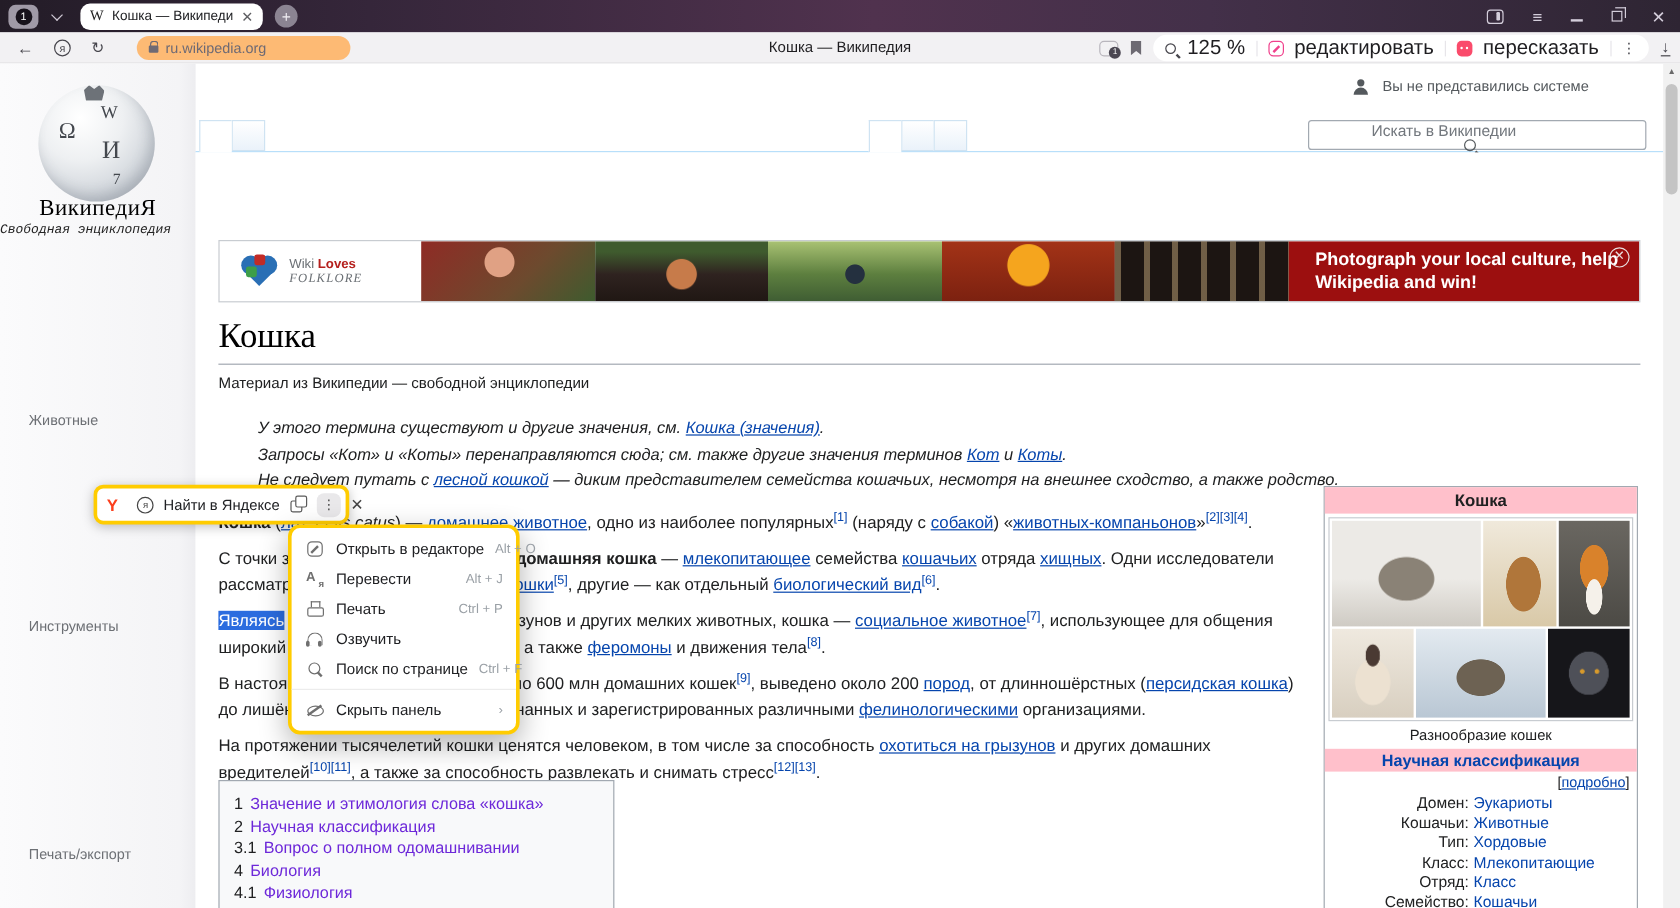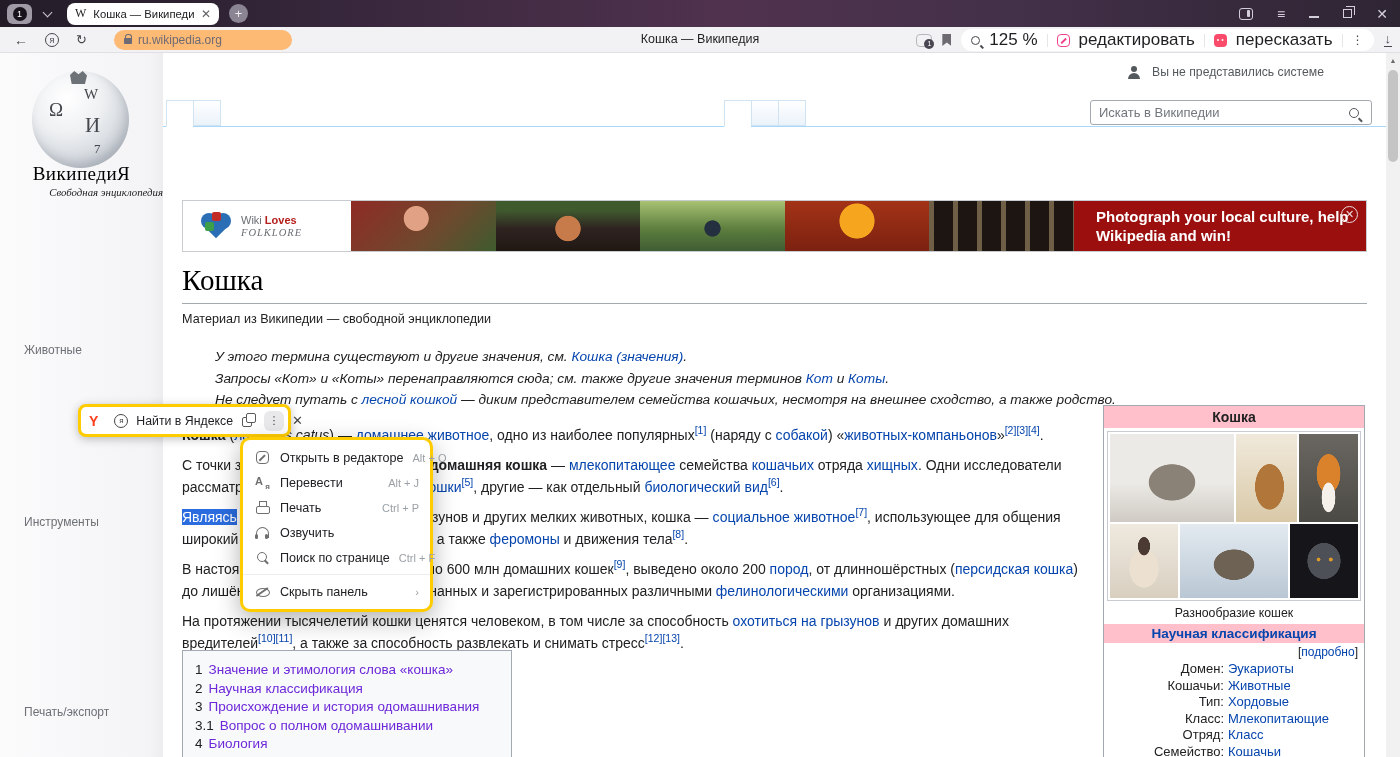--- a/index.html
+++ b/index.html
@@ -79,22 +79,22 @@
     box-shadow:inset -4px -6px 10px rgba(90,100,110,.25);}
   .globe::after{content:"";position:absolute;left:38px;top:0px;width:17px;height:13px;background:#6d7278;
     clip-path:polygon(10% 100%,0 30%,25% 0,50% 25%,75% 0,100% 35%,88% 100%);}
   .globe span{position:absolute;font-family:"Liberation Serif",serif;color:#44484e;}
   .globe span:nth-child(1){left:17px;top:28px;font-size:19px;}
   .globe span:nth-child(2){left:52px;top:15px;font-size:15px;}
   .globe span:nth-child(3){left:53px;top:42px;font-size:21px;}
   .globe span:nth-child(4){left:62px;top:70px;font-size:13px;}
   .wordmark{position:absolute;left:0;top:110px;width:163px;text-align:center;
     font-family:"Liberation Serif",serif;font-size:19px;color:#000;letter-spacing:.5px;}
-  .tagline{position:absolute;left:0;top:133px;width:163px;text-align:right;
-    font-family:Liberation Serif, serif;font-style:italic;font-size:10.8px;color:#222;}
+  .tagline{position:absolute;left:0;top:133px;width:163px;text-align:left;
+    font-family:Liberation Mono, monospace;font-style:italic;font-size:10.8px;color:#222;}
   .navblock{position:absolute;left:24px;width:128px;font-size:12.3px;}
   .nav-main{top:169px;}
   .nav-part{top:316px;}
   .nav-tools{top:488px;}
   .nav-print{top:678px;}
   .nav-link{color:#0645ad;line-height:18px;margin-bottom:0.5px;}
   .nt-part{position:absolute;left:24px;top:290px;color:#6d7075;font-size:12px;}
   .nt-tools{position:absolute;left:24px;top:462px;color:#6d7075;font-size:12px;}
   .nt-print{position:absolute;left:24px;top:652px;color:#6d7075;font-size:12px;}
 
@@ -106,21 +106,21 @@
   .personal .status{color:#54595d;}
   .plink{color:#0645ad;}
   .tabline{position:absolute;left:163px;right:14px;top:73px;height:1px;background:#a7d7f9;}
   .tabs-left{position:absolute;left:166px;top:47px;display:flex;}
   .tabs-right{position:absolute;right:594px;top:47px;display:flex;}
   .wtab{height:26px;padding:0 13px;display:flex;align-items:center;font-size:13px;color:#0645ad;
     background:linear-gradient(#ffffff,#eaf2fa);border:1px solid #cfe3f2;border-right:none;}
   .wtab:last-child{border-right:1px solid #cfe3f2;}
   .wtab.active{background:#fff;color:#222;height:27px;border-bottom:1px solid #fff;z-index:2;}
   .wikisearch{position:absolute;right:28px;top:47px;width:282px;height:25px;border:1px solid #a2a9b1;
-    border-radius:3px;background:#fff;display:flex;align-items:center;}
+    border-radius:3px;background:#fff;display:flex;align-items:center;flex-direction:column;}
   .wikisearch input{flex:1;border:none;outline:none;font-size:13px;padding:0 8px;color:#202122;
     font-family:"Liberation Sans",sans-serif;background:transparent;}
   .wikisearch input::placeholder{color:#72777d;}
   .wmag{width:10px;height:10px;border:1.6px solid #54595d;border-radius:50%;position:relative;margin-right:12px;flex:none;}
   .wmag::after{content:"";position:absolute;width:5px;height:1.6px;background:#54595d;transform:rotate(45deg);left:8px;top:10px;}
 
   
   .scrollbar{position:absolute;right:0;top:0;width:14px;bottom:0;background:#f1f1f1;}
   .scrollbar .arr{display:block;text-align:center;font-size:7px;color:#6a6a6a;padding-top:4px;}
   .scrollbar .thumb{position:absolute;left:2px;right:2px;top:17px;height:92px;background:#c4c4c4;border-radius:5px;}
@@ -154,21 +154,21 @@
     color:#e9dede;font-size:11px;display:flex;align-items:center;justify-content:center;font-weight:normal;}
 
   
   .article{position:absolute;left:19px;top:136px;width:1185px;}
   .article h1{margin:0;font-family:"Liberation Serif",serif;font-weight:normal;font-size:29px;line-height:34px;
     color:#000;border-bottom:1px solid #a2a9b1;padding-bottom:6px;}
   .sitesub{margin-top:8px;font-size:12.6px;color:#202122;}
   .hatnotes{margin:20px 0 0 33px;font-style:italic;font-size:13.7px;line-height:21.5px;}
   .body-text{margin-top:14px;width:906px;font-size:14px;line-height:21.5px;}
   .body-text p{margin:0 0 9px 0;}
-  .seg-link{color:#0645ad;}
+  .seg-link{color:#0645ad;text-decoration:underline;}
   .seg-b{font-weight:bold;}
   .seg-i{font-style:italic;}
   .seg-selection{background:#2b6cdf;color:#fff;}
   sup.seg-ref{color:#0645ad;font-size:10.5px;line-height:0;}
   .toc{position:absolute;left:19px;top:523px;width:330px;height:170px;background:#f8f9fa;
     border:1px solid #a2a9b1;padding:10px 12px 0 12px;font-size:13.5px;}
   .toc-item{line-height:18.5px;white-space:nowrap;}
   .toc-item .n{color:#202122;margin-right:6px;}
   .toc-item .t{color:#6d28d9;}
 
@@ -409,23 +409,20 @@
       </div>
 
       <div class="toc">
           <div class="toc-item">
     <span class="n">1</span><span class="t">Значение и этимология слова «кошка»</span>
   </div>
           <div class="toc-item">
     <span class="n">2</span><span class="t">Научная классификация</span>
   </div>
           <div class="toc-item">
-    <span class="n">3</span><span class="t">Происхождение и история одомашнивания</span>
-  </div>
-          <div class="toc-item">
     <span class="n">3.1</span><span class="t">Вопрос о полном одомашнивании</span>
   </div>
           <div class="toc-item">
     <span class="n">4</span><span class="t">Биология</span>
   </div>
           <div class="toc-item">
     <span class="n">4.1</span><span class="t">Физиология</span>
   </div>
         </div>
 

